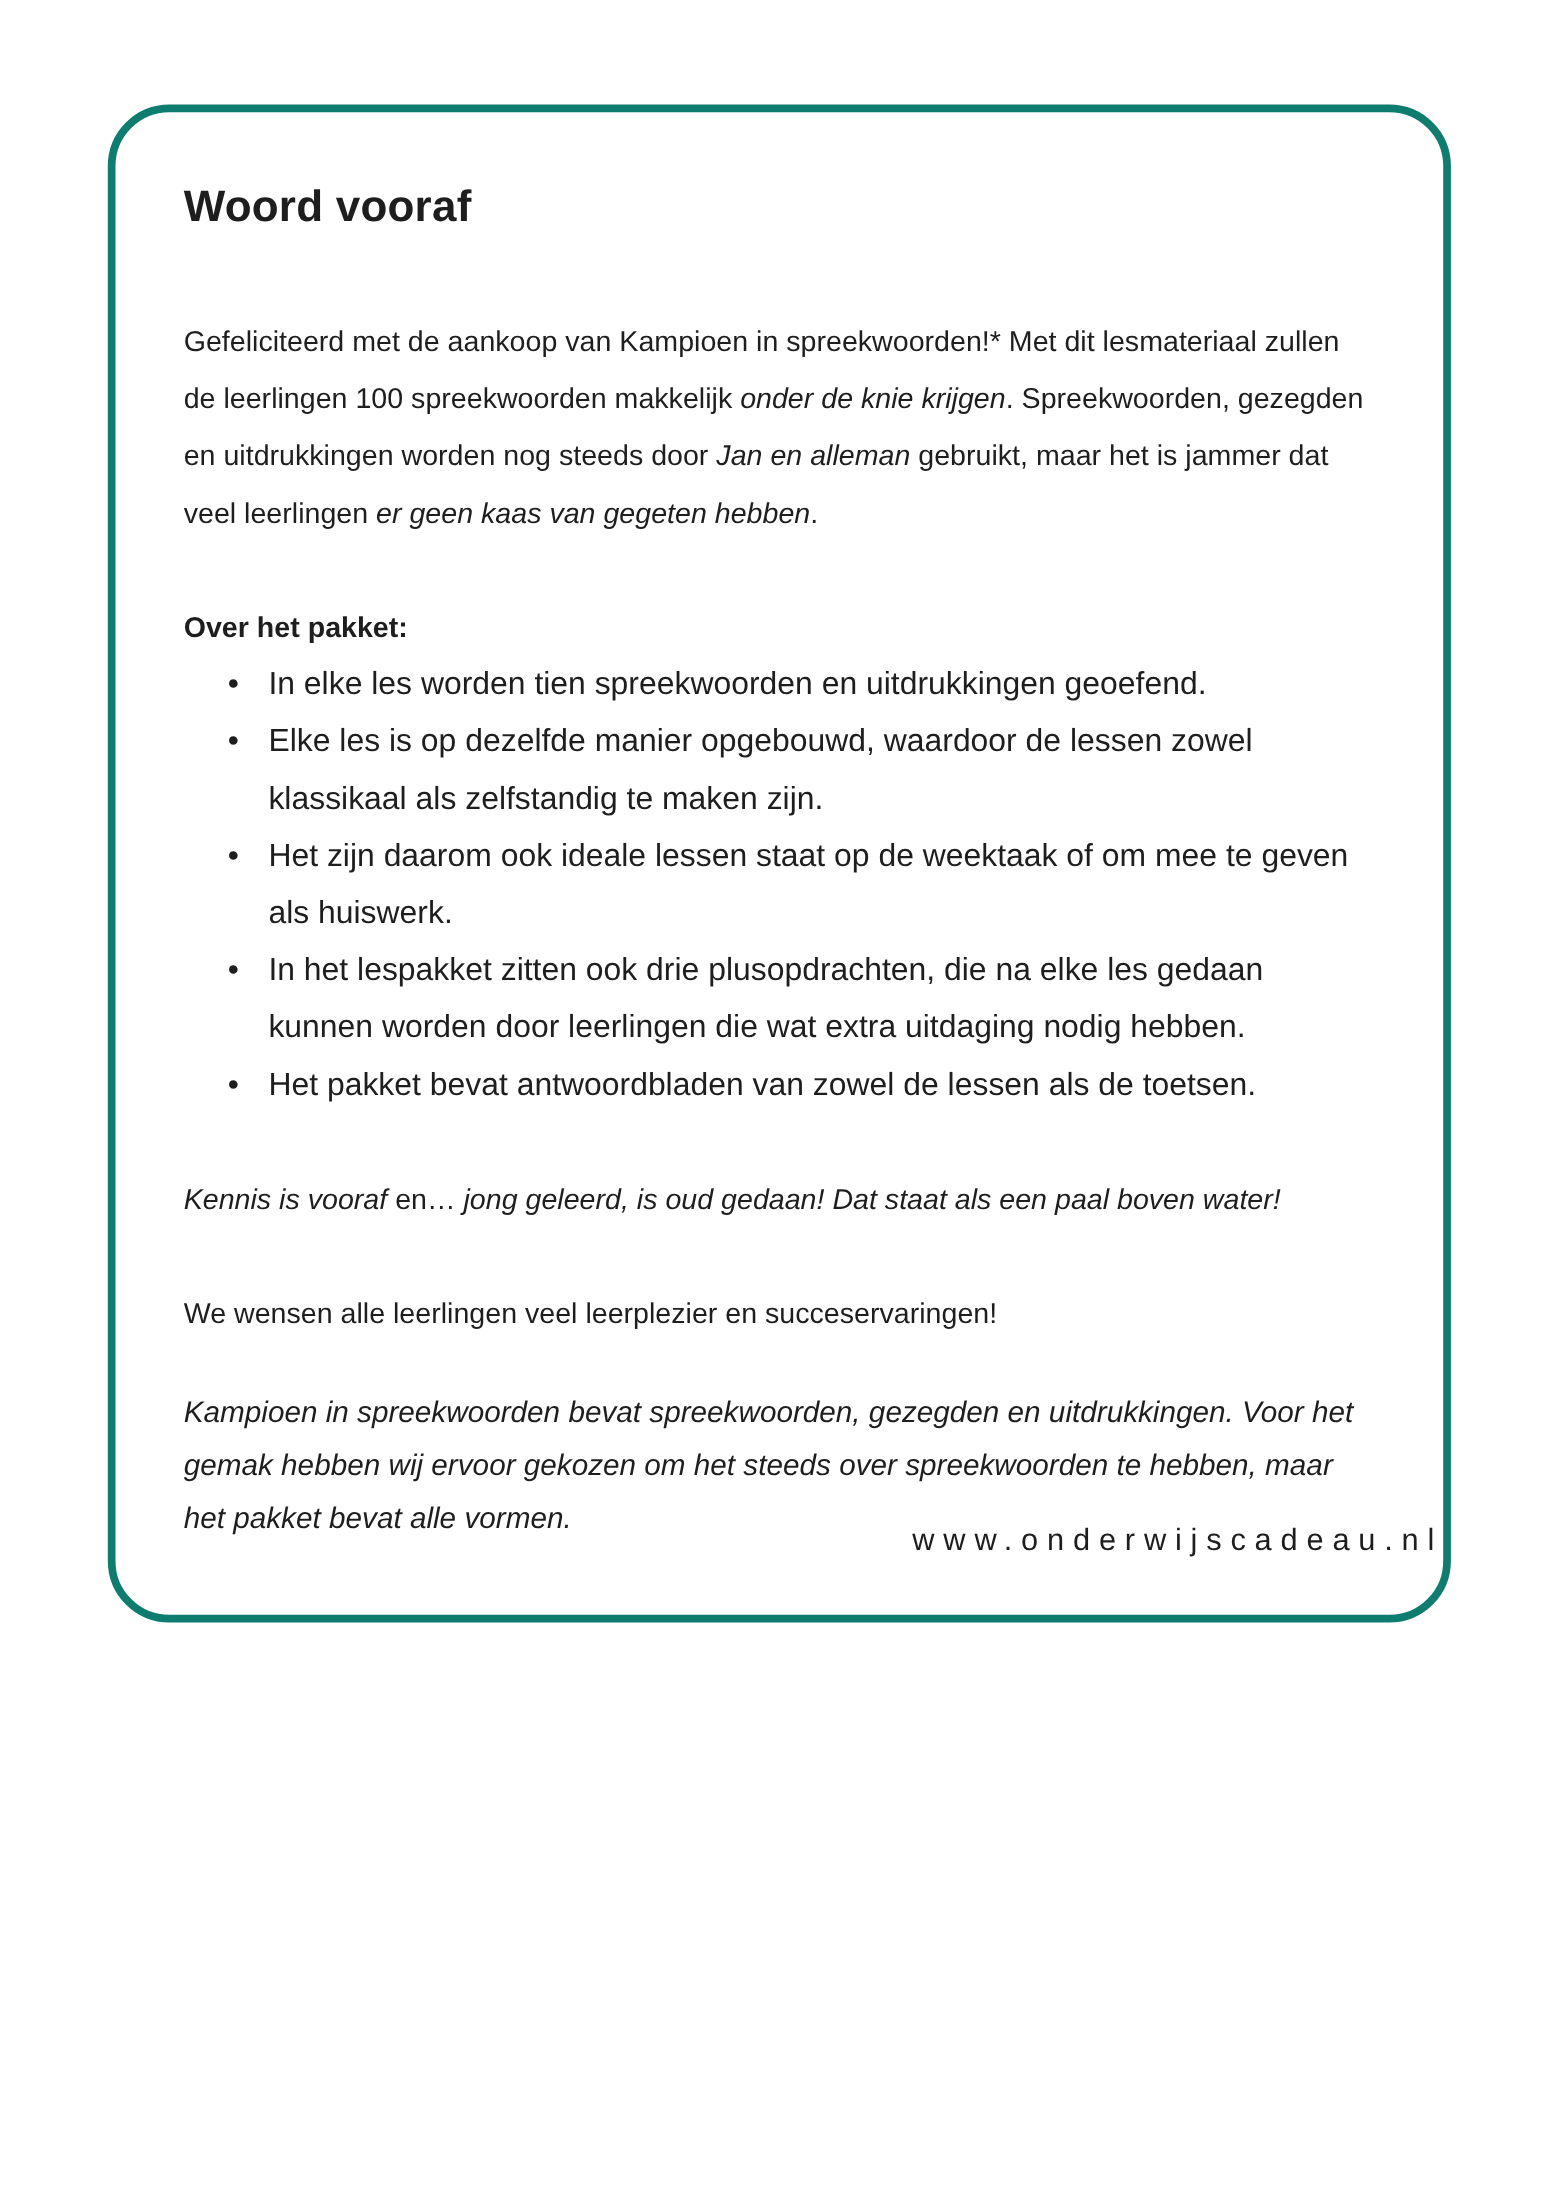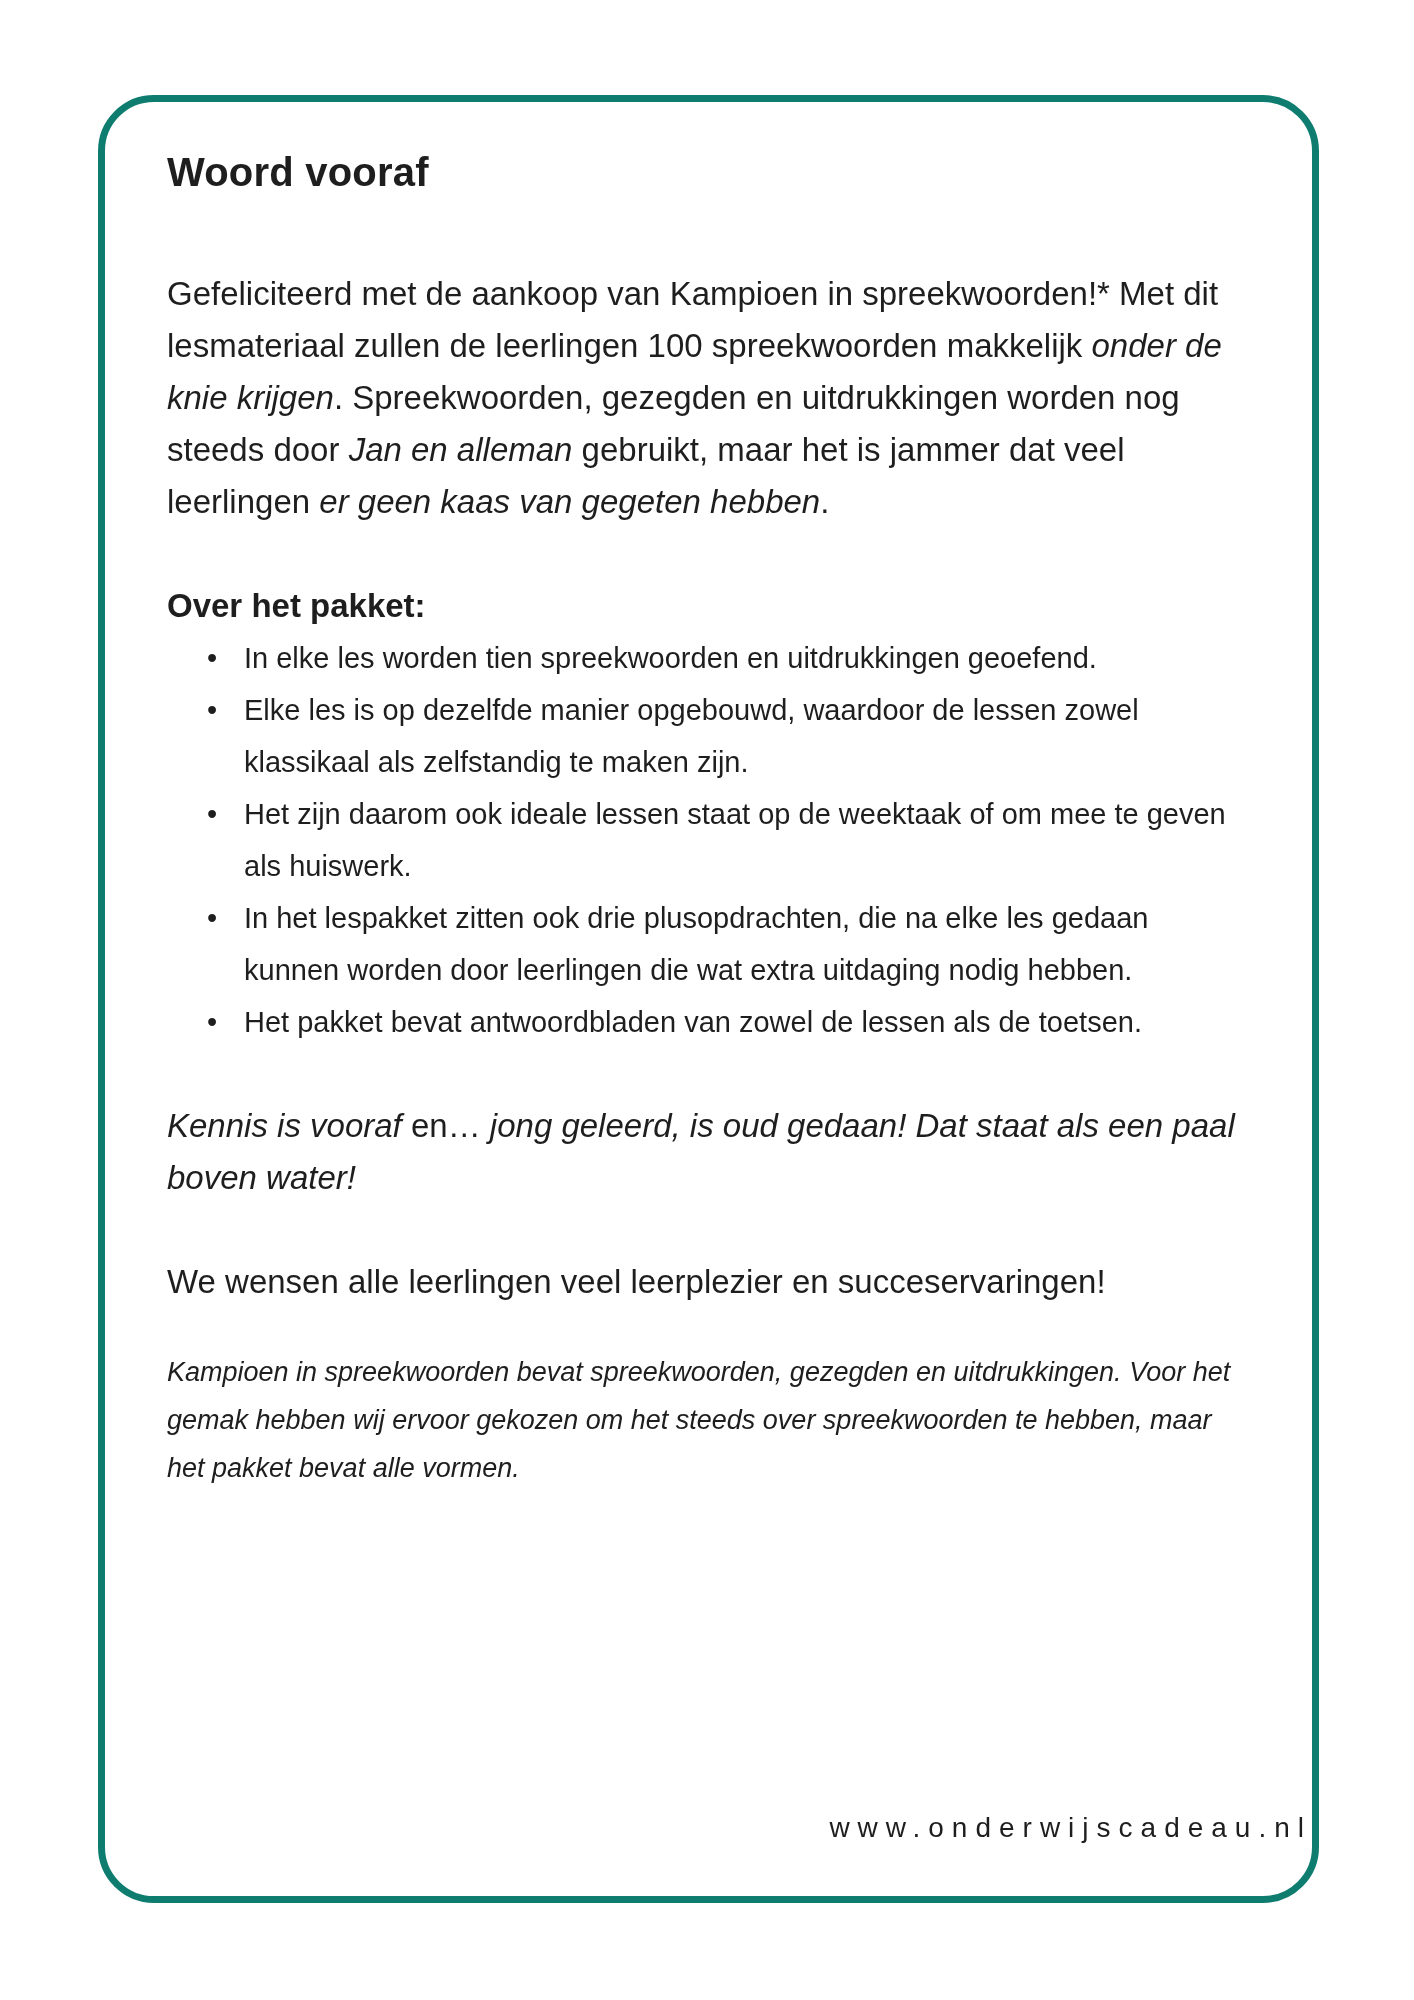--- a/index.html
+++ b/index.html
@@ -13,37 +13,37 @@
     position: relative;
     font-family: "Liberation Sans", sans-serif;
     color: #1e1e1e;
     overflow: hidden;
   }
   .card {
     position: absolute;
     left: 98px;
     top: 95px;
     width: 1221px;
-    height: 1808px;
+    height: 1380px;
     box-sizing: border-box;
     border: 7px solid #0e7d70;
     border-radius: 56px;
-    padding: 0 62px;
+    padding: 16px 62px;
     background: #ffffff;
   }
   .title {
     margin: 46px 0 0 0;
     font-size: 40px;
     line-height: 48px;
     font-weight: 700;
     letter-spacing: 0.2px;
   }
   .para {
     margin: 52px 0 0 0;
-    font-size: 33px;
+    font-size: 26px;
     line-height: 52px;
     font-weight: 400;
   }
   .para.first {
     margin-top: 72px;
   }
   .para.bold-heading {
     font-weight: 700;
   }
   ul.bullets {

